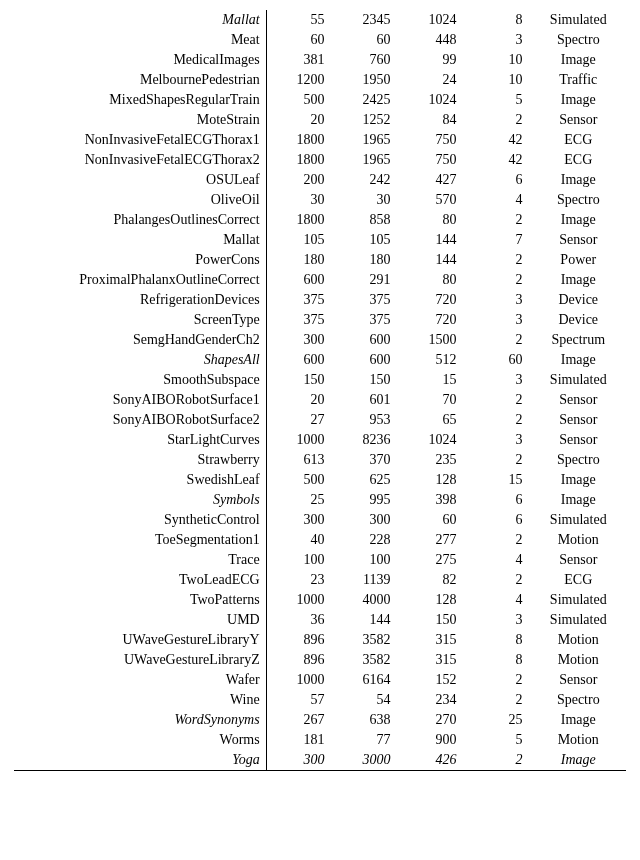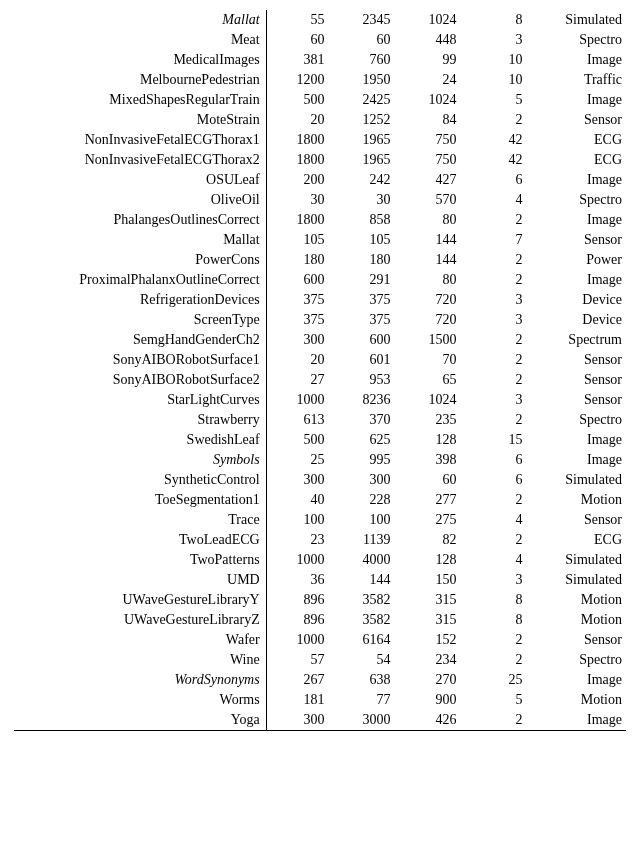--- a/index.html
+++ b/index.html
@@ -29,27 +29,28 @@
     border-right: 1px solid #000;
     padding-right: 6px;
   }
   td.num {
     width: 10%;
     text-align: right;
     padding-right: 8px;
   }
   td.cat {
     width: 16%;
-    text-align: right;
+    text-align: center;
   }
   .italic {
     font-style: italic;
   }
   .bottom-rule td {
     border-bottom: 1.5px solid #000;
+    font-style: italic;
   }
 </style>
 </head>
 <body>
 
 <table>
   <tbody id="table-body">
       <tr>
         <td class="name italic">Mallat</td>
         <td class="num">55</td>
@@ -180,20 +181,36 @@
       </tr>
       <tr>
         <td class="name">SemgHandGenderCh2</td>
         <td class="num">300</td>
         <td class="num">600</td>
         <td class="num">1500</td>
         <td class="num">2</td>
         <td class="cat">Spectrum</td>
       </tr>
       <tr>
+        <td class="name italic">ShapesAll</td>
+        <td class="num">600</td>
+        <td class="num">600</td>
+        <td class="num">512</td>
+        <td class="num">60</td>
+        <td class="cat">Image</td>
+      </tr>
+      <tr>
+        <td class="name">SmoothSubspace</td>
+        <td class="num">150</td>
+        <td class="num">150</td>
+        <td class="num">15</td>
+        <td class="num">3</td>
+        <td class="cat">Simulated</td>
+      </tr>
+      <tr>
         <td class="name">SonyAIBORobotSurface1</td>
         <td class="num">20</td>
         <td class="num">601</td>
         <td class="num">70</td>
         <td class="num">2</td>
         <td class="cat">Sensor</td>
       </tr>
       <tr>
         <td class="name">SonyAIBORobotSurface2</td>
         <td class="num">27</td>

